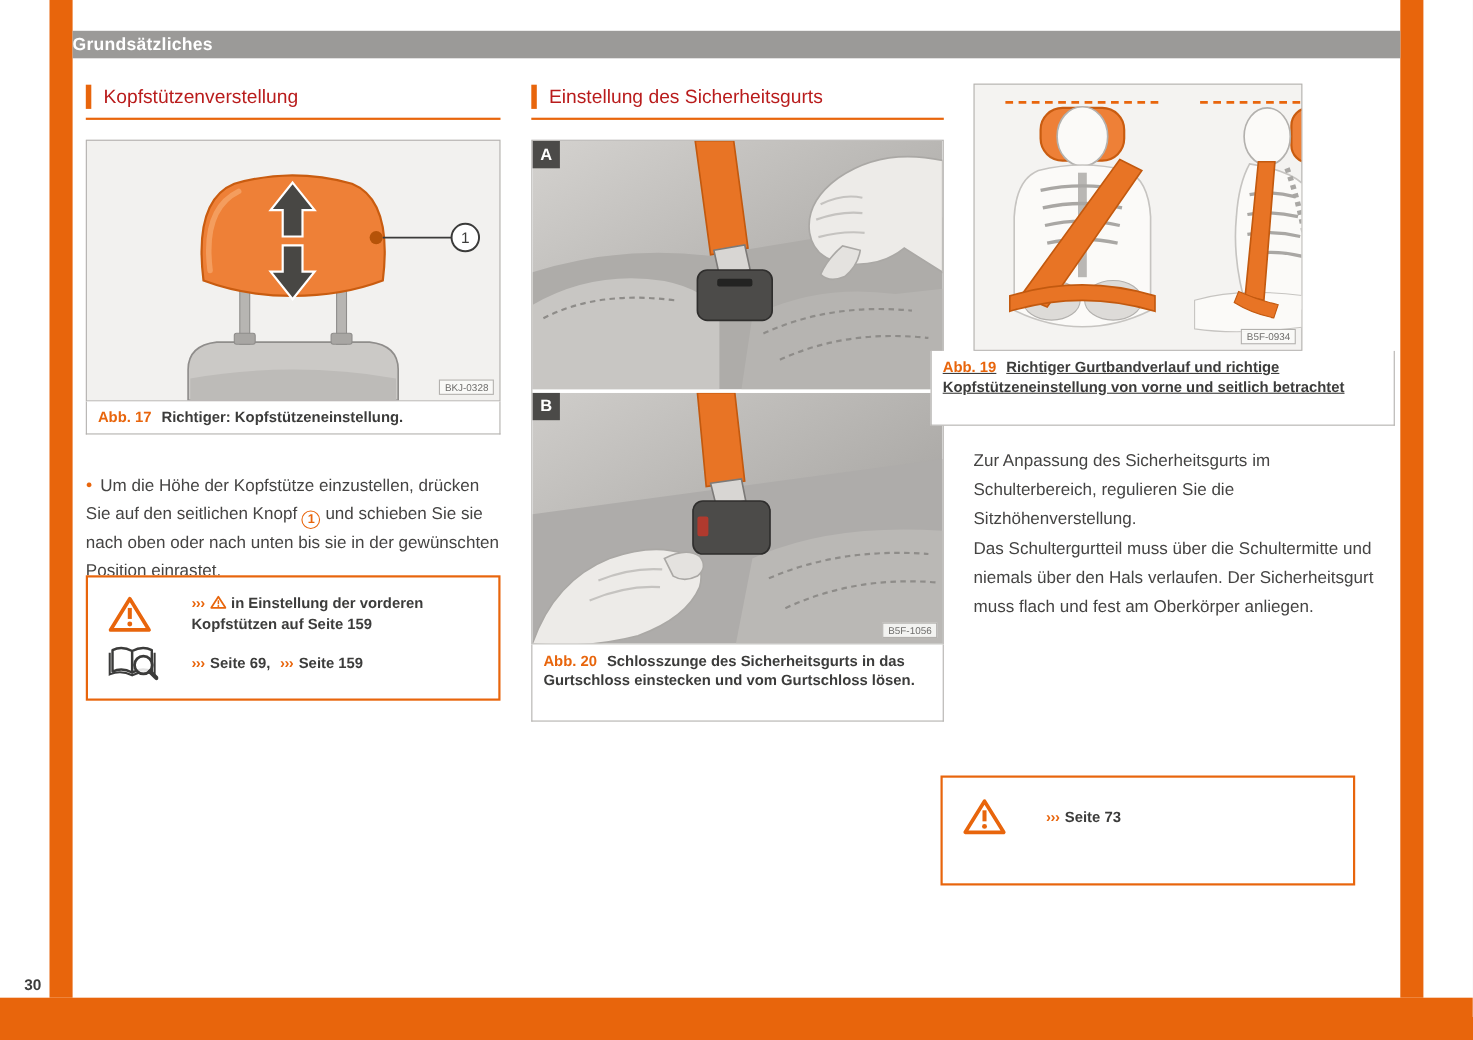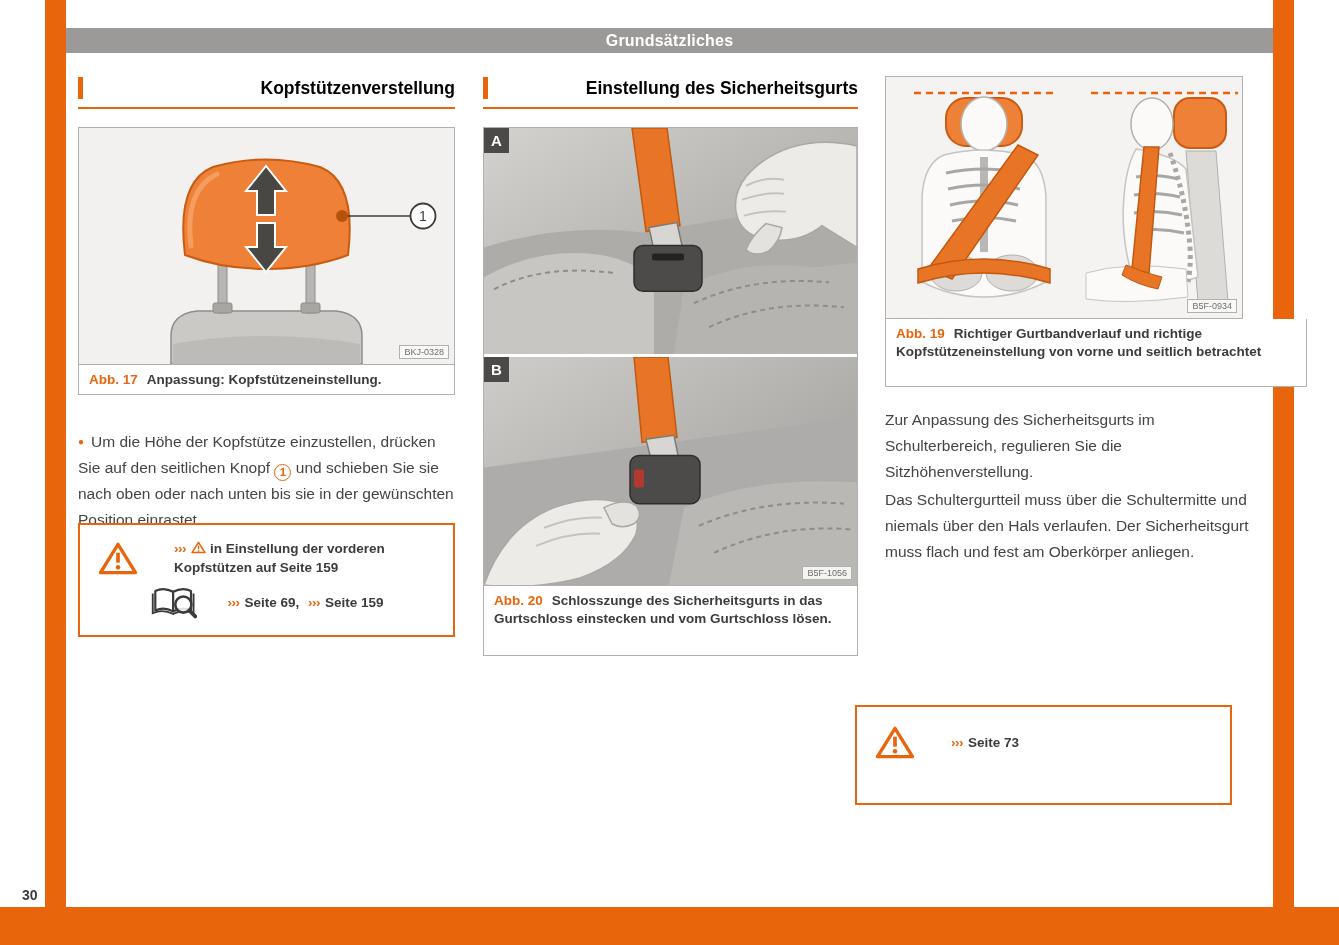--- a/index.html
+++ b/index.html
@@ -16,25 +16,25 @@
   html,body{background:#e9e9e9;}
   .page{
     position:relative; width:1339px; height:945px; background:#fff;
     font-family:"Liberation Sans", sans-serif; color:var(--text); overflow:hidden;
   }
   .bar-v{position:absolute; top:0; width:21px; height:907px; background:var(--accent);}
   .bar-left{left:45px;} .bar-right{left:1273px;}
   .bar-bottom{position:absolute; left:0; top:907px; width:1339px; height:38px; background:var(--accent);}
   .header-bar{
     position:absolute; left:66px; top:28px; width:1207px; height:25px; background:var(--hdr);
-    color:#fff; font-weight:bold; font-size:16px; display:flex; align-items:center; justify-content:center;
+    color:#fff; font-weight:bold; font-size:16px; display:flex; align-items:center; justify-content:flex-start;
     letter-spacing:.2px;
   }
   .sec{position:absolute; border-bottom:2px solid var(--accent); padding-bottom:8px;}
-  .sec-title{border-left:5px solid var(--accent); padding-left:11px; font-size:17.5px; font-weight:bold; color:#000000; line-height:22px;text-align:right;}
+  .sec-title{border-left:5px solid var(--accent); padding-left:11px; font-size:17.5px; font-weight:normal; color:#b91c1c; line-height:22px;}
   .fig{position:absolute; border:1px solid var(--border); background:var(--figbg); overflow:hidden;}
   .fig svg{display:block;}
   .img-code{
     position:absolute; right:5px; bottom:5px; font-size:9px; line-height:12px; color:#6F6E6C;
     background:rgba(250,249,247,.9); border:1px solid var(--border); padding:0 4px; z-index:3;
   }
   .caption{
     position:absolute; border:1px solid var(--border); border-top:none; background:#fff;
     padding:6px 10px; font-size:13.5px; font-weight:bold; color:var(--text); line-height:18px;
   }
@@ -101,30 +101,30 @@
       </g>
 
       <circle cx="263" cy="88" r="6" fill="#B55309"></circle>
       <line x1="269" y1="88" x2="331" y2="88" stroke="#3B3B3A" stroke-width="1.5"></line>
       <circle cx="344" cy="88" r="12.5" fill="#FFFFFF" stroke="#3B3B3A" stroke-width="1.8"></circle>
       <text x="344" y="93" text-anchor="middle" font-size="14" fill="#3B3B3A">1</text>
     </svg>
     <div class="img-code">BKJ-0328</div>
   </div>
   <div class="caption" style="left:78px; top:365px; width:377px; height:30px;">
-    <span class="cap-label">Abb. 17</span><span>Anpassung: Kopfstützeneinstellung.</span>
+    <span class="cap-label">Abb. 17</span><span>Richtiger: Kopfstützeneinstellung.</span>
   </div>
 
   <div class="para" style="left:78px; top:411px; width:380px;margin-top:18px;">
     <span class="dot">●</span><span>Um die Höhe der Kopfstütze einzustellen, drücken Sie auf den seitlichen Knopf</span>
     <span class="cnum">1</span>
     <span>und schieben Sie sie nach oben oder nach unten bis sie in der gewünschten Position einrastet.</span>
   </div>
 
-  <div class="refbox" style="left:78px; top:523px; width:377px; height:114px;align-items:center;">
+  <div class="refbox" style="left:78px; top:523px; width:377px; height:114px;">
     <div class="ref-row">
       <div class="ref-icon">
         <svg viewBox="0 0 48 42" width="40" height="35">
           <path d="M24 4 L45 38 L3 38 Z" fill="none" stroke="#E8650C" stroke-width="4" stroke-linejoin="round"></path>
           <rect x="21.8" y="14" width="4.4" height="12" fill="#E8650C"></rect>
           <circle cx="24" cy="31.5" r="2.7" fill="#E8650C"></circle>
         </svg>
       </div>
       <div class="ref-text">
         <span class="arrows">›››</span><svg class="mini-warn" viewBox="0 0 20 18">
@@ -203,21 +203,21 @@
         <path d="M60 170 Q90 158 118 160 M52 188 Q86 174 116 176" fill="none" stroke="#C5C3C0" stroke-width="2"></path>
       </svg>
       <div class="ph-label">B</div>
     </div>
     <div class="img-code">B5F-1056</div>
   </div>
   <div class="caption" style="left:483px; top:586px; width:375px; height:70px;">
     <span class="cap-label">Abb. 20</span><span>Schlosszunge des Sicherheitsgurts in das Gurtschloss einstecken und vom Gurtschloss lösen.</span>
   </div>
 
-  <div class="fig" style="left:885px; top:76px; width:358px; height:243px; background:#F4F3F1;">
+  <div class="fig" style="left:885px; top:76px; width:299px; height:243px; background:#F4F3F1;">
     <svg viewBox="0 0 375 241" width="375" height="241">
 
       <g>
         <line x1="28" y1="16" x2="168" y2="16" stroke="#E8650C" stroke-width="2.5" stroke-dasharray="7 5"></line>
         <rect x="60" y="21" width="76" height="48" rx="20" fill="#EE8037" stroke="#C95C10" stroke-width="2"></rect>
         <ellipse cx="98" cy="47" rx="23" ry="27" fill="#FBFAF8" stroke="#B3B1AE" stroke-width="1.5"></ellipse>
         <path d="M58 78 Q98 68 138 78 Q158 86 160 120 L160 205 Q130 220 98 220 Q66 220 36 205 L36 120 Q38 86 58 78 Z" fill="#FBFAF8" stroke="#C6C4C1" stroke-width="1.5"></path>
         <rect x="94" y="80" width="8" height="95" fill="#B9B7B4"></rect>
         <path d="M60 96 Q98 88 136 96" stroke="#A9A7A4" stroke-width="3" fill="none"></path>
         <path d="M62 112 Q98 104 134 112" stroke="#A9A7A4" stroke-width="3" fill="none"></path>
@@ -237,21 +237,21 @@
         <path d="M250 72 Q288 78 300 92 L312 200 Q280 212 248 206 Q234 160 238 120 Q240 90 250 72 Z" fill="#FBFAF8" stroke="#C6C4C1" stroke-width="1.5"></path>
         <path d="M284 76 Q300 120 304 170 Q305 190 302 205" fill="none" stroke="#A9A7A4" stroke-width="5" stroke-dasharray="4 4"></path>
         <path d="M250 100 Q270 96 292 102 M248 118 Q270 114 294 120 M248 136 Q272 132 296 138 M250 154 Q274 150 298 156" stroke="#A9A7A4" stroke-width="3" fill="none"></path>
         <path d="M200 196 Q240 184 300 192 L302 220 Q240 228 200 222 Z" fill="#FBFAF8" stroke="#C6C4C1"></path>
         <path d="M258 70 L273 70 L263 196 L246 192 Z" fill="#E87425" stroke="#C2590F" stroke-width="1.5"></path>
         <path d="M240 188 Q258 196 276 200 L272 212 Q252 208 236 198 Z" fill="#E87425" stroke="#C2590F"></path>
       </g>
     </svg>
     <div class="img-code">B5F-0934</div>
   </div>
-  <div class="caption" style="left:885px; top:319px; width:422px; height:68px;">
+  <div class="caption" style="left:846px; top:319px; width:422px; height:68px;text-decoration:underline;">
     <span class="cap-label">Abb. 19</span><span>Richtiger Gurtbandverlauf und richtige Kopfstützeneinstellung von vorne und seitlich betrachtet</span>
   </div>
 
   <div class="para" style="left:885px; top:407px; width:380px;">Zur Anpassung des Sicherheitsgurts im Schulterbereich, regulieren Sie die Sitzhöhenverstellung.</div>
   <div class="para" style="left:885px; top:487px; width:380px;">Das Schultergurtteil muss über die Schultermitte und niemals über den Hals verlaufen. Der Sicherheitsgurt muss flach und fest am Oberkörper anliegen.</div>
 
   <div class="refbox" style="left:855px; top:705px; width:377px; height:100px; padding:18px 16px 20px 18px;">
     <div class="ref-row">
       <div class="ref-icon">
         <svg viewBox="0 0 48 42" width="40" height="35">

